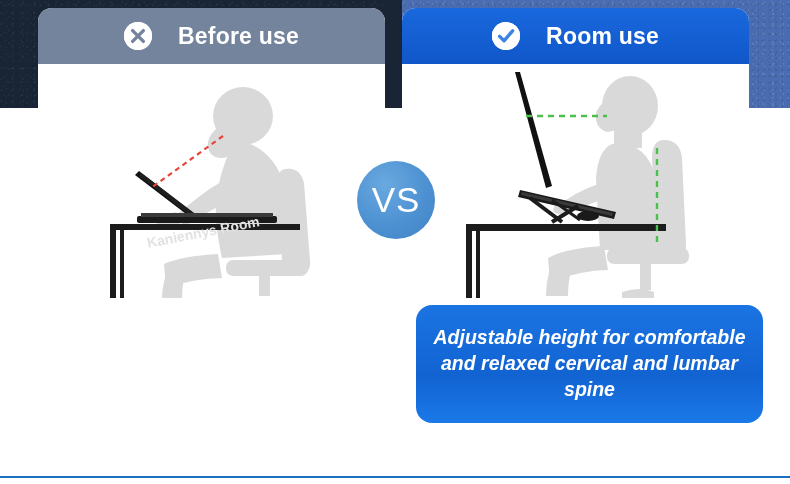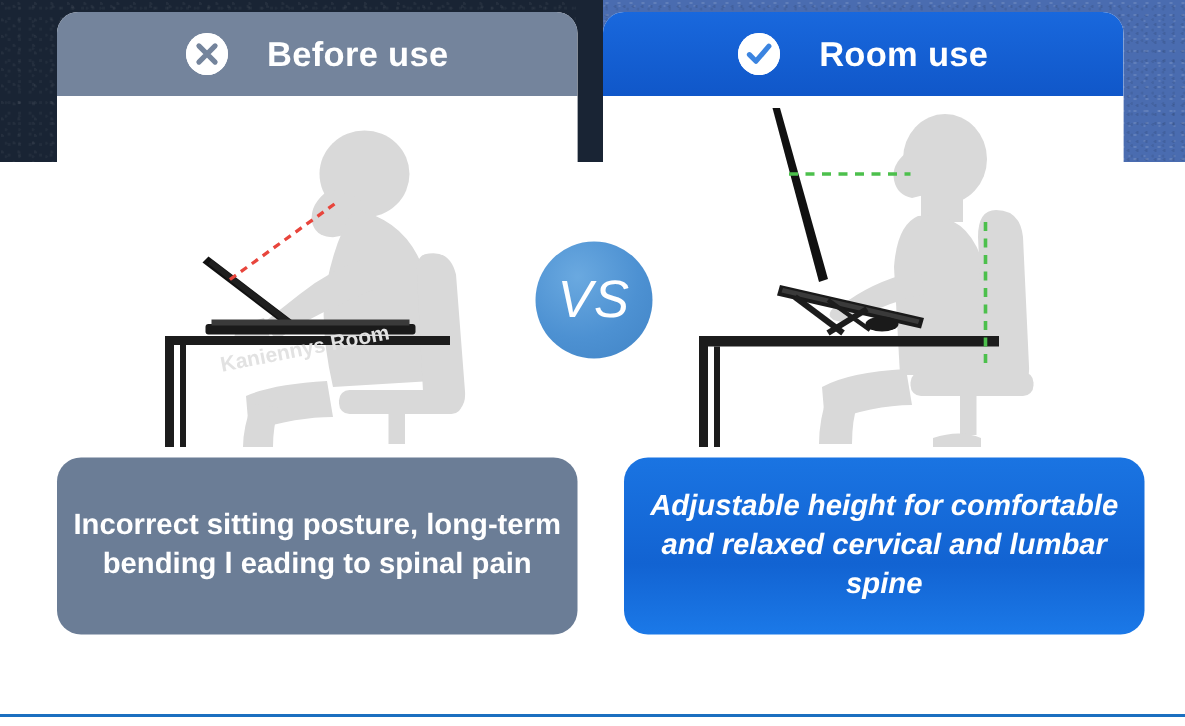--- a/index.html
+++ b/index.html
@@ -125,21 +125,20 @@
     left: 357px;
     top: 161px;
     width: 78px;
     height: 78px;
     border-radius: 50%;
     background: radial-gradient(circle at 36% 30%, #6aa9e0 0%, #4d91d2 55%, #4184c6 100%);
     display: flex;
     align-items: center;
     justify-content: center;
     z-index: 5;
-    font-style: italic;
   }
   .vs-badge span {
     color: #ffffff;
     font-size: 35px;
     font-weight: normal;
     letter-spacing: 1px;
   }
 
   
   .text-panel {
@@ -312,23 +311,20 @@
 
         <line x1="255" y1="84" x2="255" y2="178" stroke="#4cc04c" stroke-width="2.4" stroke-dasharray="6 5"></line>
       </svg>
     </div>
   </div>
 
   <div class="vs-badge">
     <span>VS</span>
   </div>
 
-  <div class="text-panel left">
-    <div class="ptext">Incorrect sitting posture, long-term bending l eading to spinal pain</div>
-  </div>
 
   <div class="text-panel right">
     <div class="ptext">Adjustable height for comfortable and relaxed cervical and lumbar spine</div>
   </div>
 
   <div class="bottom-rule"></div>
 
 </div>
 
 </body></html>

